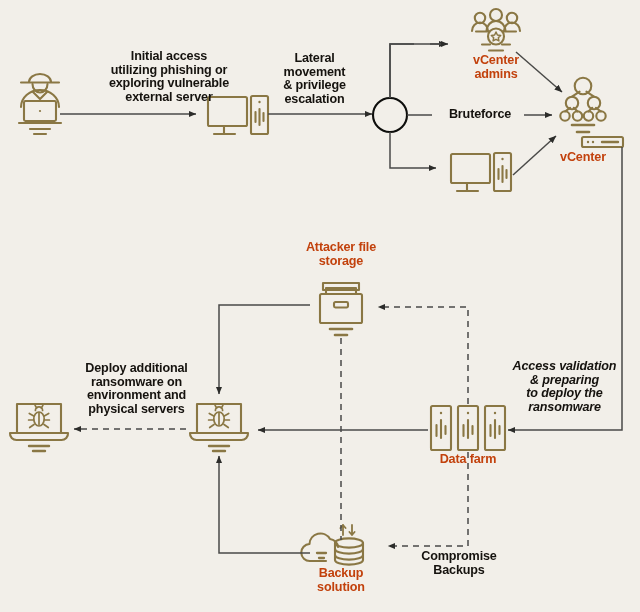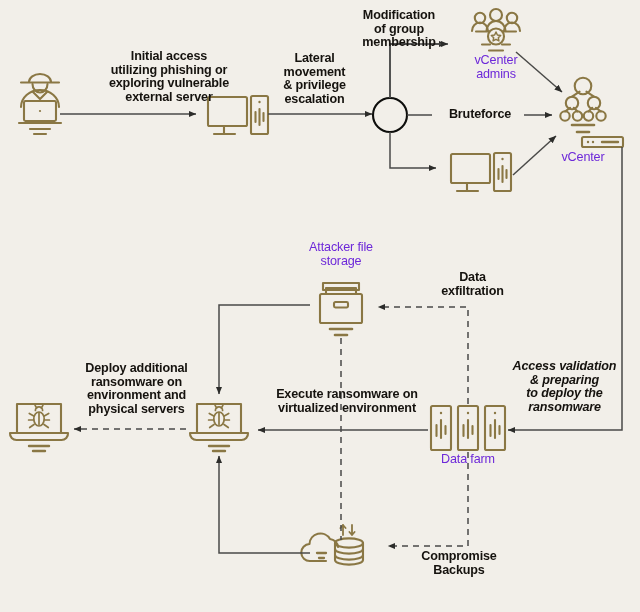--- a/index.html
+++ b/index.html
@@ -21,22 +21,22 @@
     font-weight:bold;
     font-size:12.6px;
     line-height:13.6px;
     text-align:center;
     letter-spacing:-0.15px;
     white-space:pre-line;
     pointer-events:none;
   }
   .node-lbl{
     position:absolute;
-    color:#6d28d9;
-    font-weight:normal;
+    color:#c2410c;
+    font-weight:bold;
     font-size:12.6px;
     line-height:13.6px;
     text-align:center;
     letter-spacing:-0.15px;
     white-space:pre-line;
   }
 </style>
 </head>
 <body>
 
@@ -256,39 +256,34 @@
   </svg>
 
   <div class="lbl" style="left:266px;top:52px;width:97px;">Lateral
 movement
 &amp; privilege
 escalation</div>
   <div class="lbl" style="left:79px;top:50px;width:180px;">Initial access
 utilizing phishing or
 exploring vulnerable
 external server</div>
-  <div class="lbl" style="left:349px;top:9px;width:100px;">Modification
-of group
-membership</div>
   <div class="lbl" style="left:436px;top:108px;width:88px;">Bruteforce</div>
-  <div class="lbl" style="left:425px;top:271px;width:95px;">Data
-exfiltration</div>
   <div class="lbl" style="left:508px;top:360px;width:113px;font-style:italic;">Access validation
 &amp; preparing
 to deploy the
 ransomware</div>
-  <div class="lbl" style="left:266px;top:388px;width:162px;">Execute ransomware on
-virtualized environment</div>
   <div class="lbl" style="left:73px;top:362px;width:127px;">Deploy additional
 ransomware on
 environment and
 physical servers</div>
   <div class="lbl" style="left:404px;top:550px;width:110px;">Compromise
 Backups</div>
 
   <div class="node-lbl" style="left:446px;top:54px;width:100px;">vCenter
 admins</div>
   <div class="node-lbl" style="left:543px;top:151px;width:80px;">vCenter</div>
   <div class="node-lbl" style="left:291px;top:241px;width:100px;">Attacker file
 storage</div>
   <div class="node-lbl" style="left:418px;top:453px;width:100px;">Data farm</div>
+  <div class="node-lbl" style="left:296px;top:567px;width:90px;">Backup
+solution</div>
 
 </div>
 
 </body></html>

